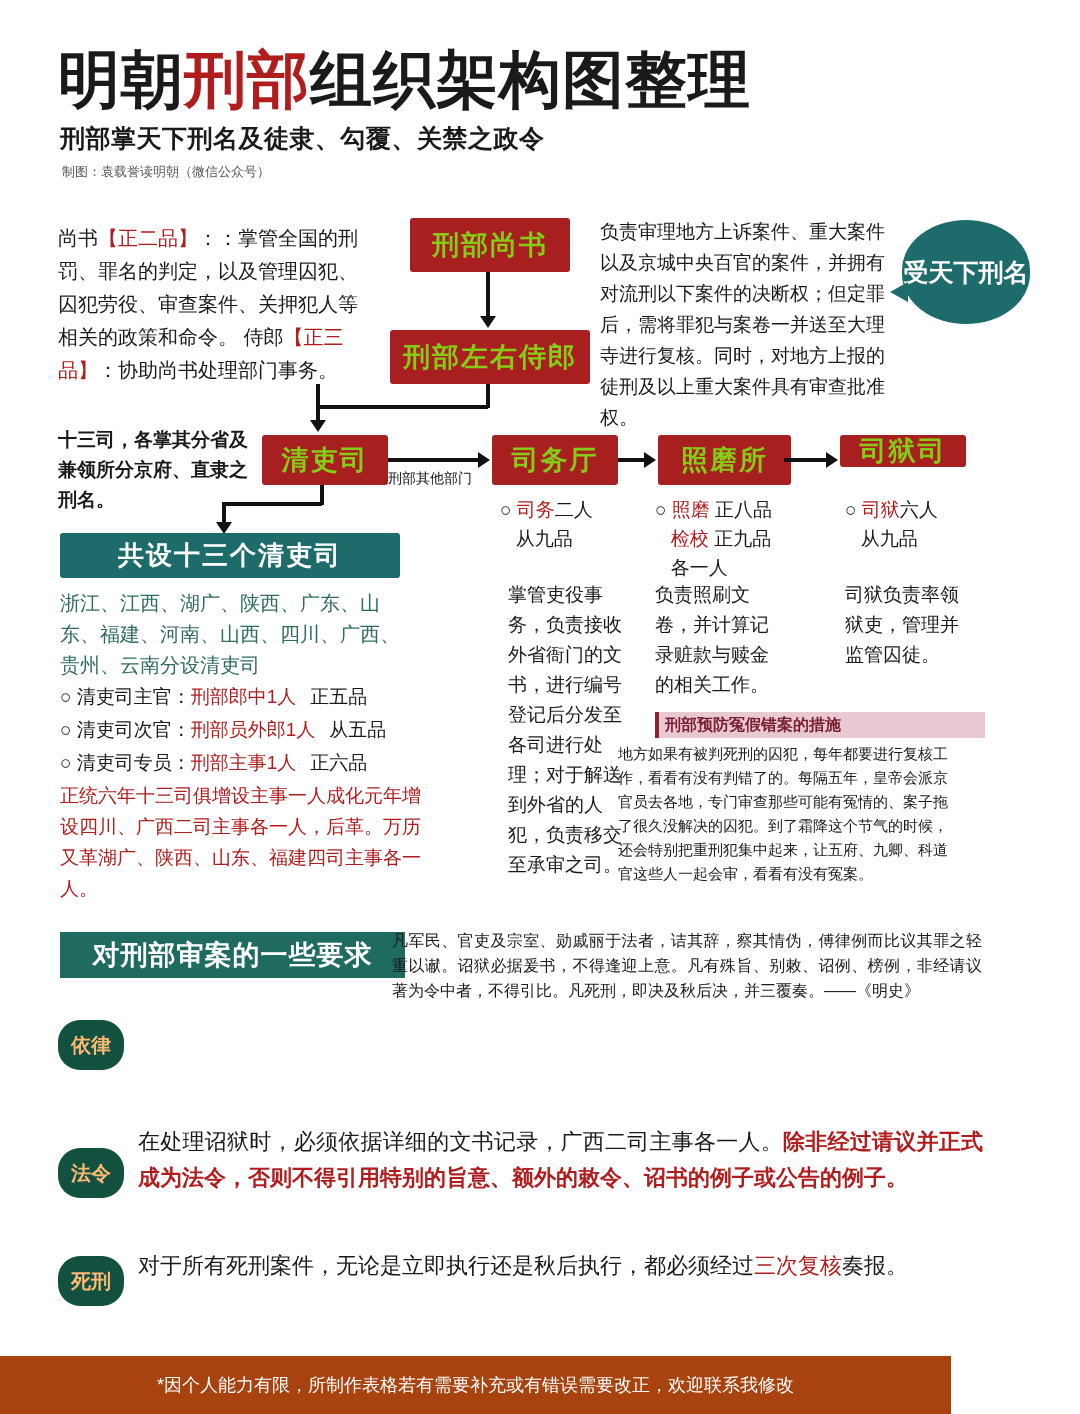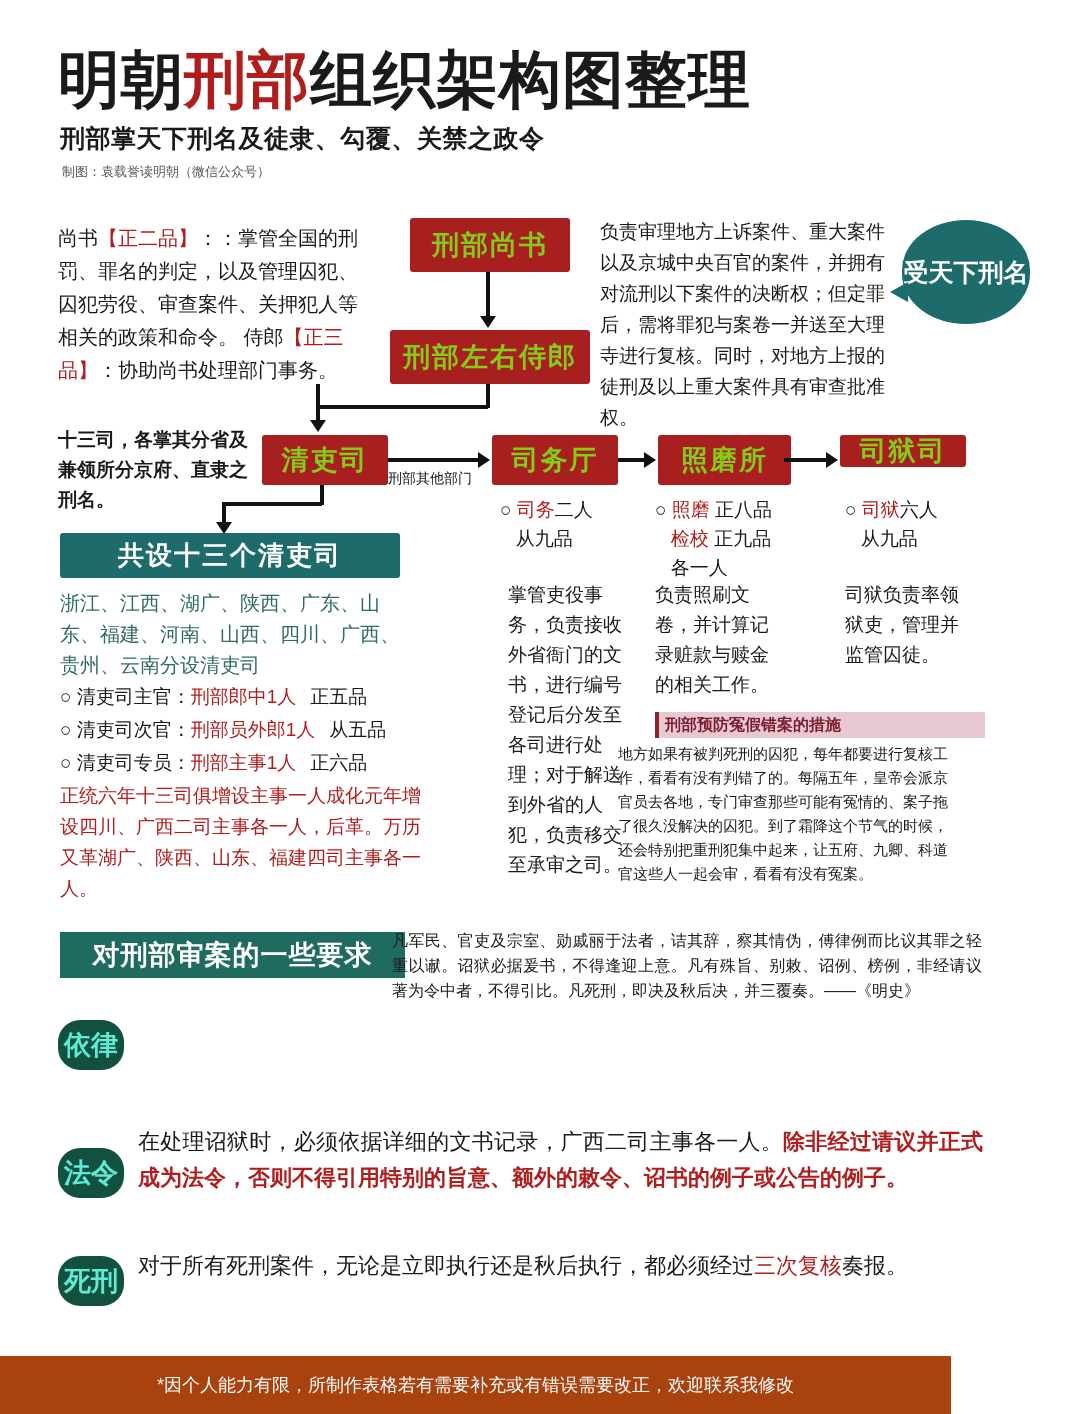--- a/index.html
+++ b/index.html
@@ -145,23 +145,23 @@
     position:absolute;left:60px;top:932px;width:345px;height:46px;
     background:#1f6b5f;color:#fff;font-size:27px;font-weight:bold;
     display:flex;align-items:center;justify-content:center;letter-spacing:1px;
   }
   .quote{
     position:absolute;left:392px;top:928px;width:590px;
     font-size:16px;line-height:25px;text-align:justify;
   }
 
   .badge{
-    position:absolute;width:66px;height:50px;background:#12503f;color:#5eead4;
+    position:absolute;width:66px;height:50px;background:#12503f;color:#fdba74;
     border-radius:22px;display:flex;align-items:center;justify-content:center;
-    font-size:27px;font-weight:bold;
+    font-size:20px;font-weight:bold;
   }
   #badge-1{left:58px;top:1020px;}
   #badge-2{left:58px;top:1148px;}
   #badge-3{left:58px;top:1256px;}
 
   .req-text{position:absolute;font-size:22px;line-height:36px;text-align:justify;}
   .req-text .red{color:#b11d1d;}
   .req-text .redb{color:#b11d1d;font-weight:bold;}
   #req-1{left:138px;top:1014px;width:845px;}
   #req-2{left:138px;top:1124px;width:845px;}

